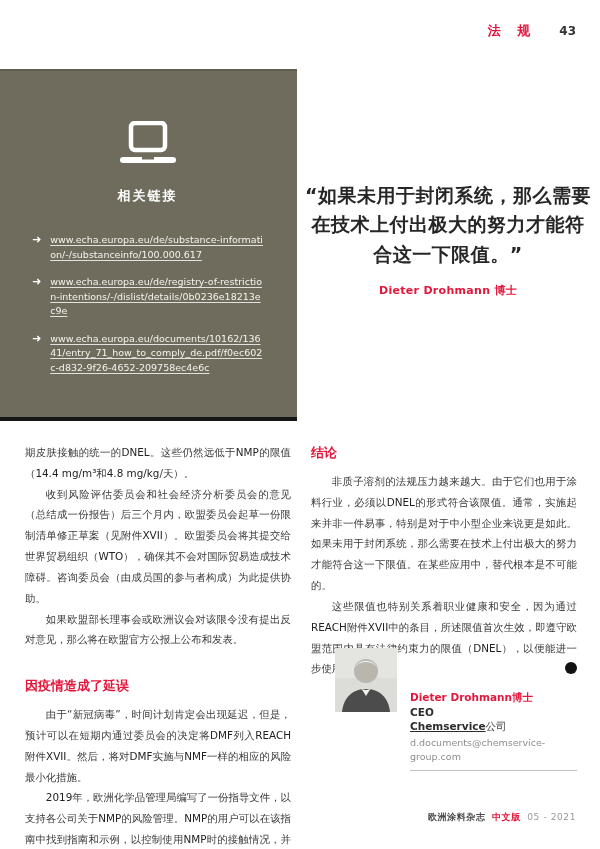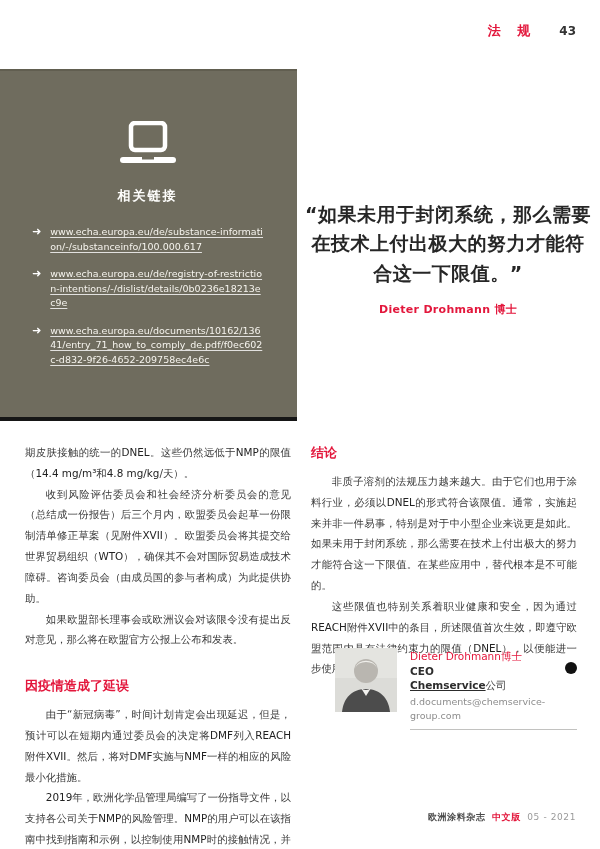--- a/index.html
+++ b/index.html
@@ -15,51 +15,51 @@
   .section-label { color:#e3173c; font-weight:bold; font-size:13px; letter-spacing:6px; }
   .page-number { color:#333; font-size:12px; font-weight:600; }
 
   
   .links-box {
     position:absolute; left:0; top:69px; width:297px; height:352px;
     background:#6f6c5e; border-top:2px solid #615e50; border-bottom:4px solid #161616;
     padding:50px 34px 0 32px; color:#fff;
   }
   .laptop-wrap { text-align:center; margin-bottom:14px; }
-  .links-title { text-align:center; font-size:13px; font-weight:bold; letter-spacing:2px; margin-bottom:20px; color:#fdfdfb; }
+  .links-title { text-align:center; font-size:13px; font-weight:bold; letter-spacing:2px; margin-bottom:28px; color:#fdfdfb; }
   .link-item { display:flex; gap:9px; margin-bottom:13px; align-items:flex-start; }
   .link-arrow { flex:none; font-size:11px; line-height:14px; color:#fff; }
   .link-text {
     font-size:9.5px; line-height:14.5px; color:#f6f4ee; word-break:break-all;
     text-decoration:underline; text-underline-offset:2px; text-decoration-color:rgba(255,255,255,.8);
   }
 
   
-  .quote-block { position:absolute; left:302px; top:200px; width:292px; text-align:center; }
+  .quote-block { position:absolute; left:302px; top:181px; width:292px; text-align:center; }
   .quote-text { font-size:19px; font-weight:bold; color:#262626; line-height:1.55; letter-spacing:0.5px; }
   .quote-attribution { margin-top:14px; color:#e3173c; font-weight:bold; font-size:11px; letter-spacing:0.3px; }
 
   
   .main { position:absolute; left:25px; top:442px; width:552px; display:flex; gap:20px; }
   .col { width:266px; }
   .body-p { font-size:10.4px; line-height:2.0; color:#3a3a3a; text-align:justify; position:relative; }
   .body-p.indent { text-indent:2em; }
   .body-p .b { font-weight:normal; color:#222; }
   .col-heading { color:#e3173c; font-size:13px; font-weight:bold; margin:27px 0 9px 0; }
   .col-heading:first-child { margin-top:2px; }
   .end-marker {
     position:absolute; right:0; bottom:5px; width:12px; height:12px; border-radius:50%;
     background:#111; color:#fff; font-size:9px; line-height:11px; text-align:center; font-weight:bold;
   }
 
   
   .bio { display:flex; gap:13px; margin-top:34px; margin-left:25px; width:242px; }
   .bio-photo { flex:none; width:62px; height:64px; background:#d8d8d4; overflow:hidden; }
   .bio-text { font-size:10.5px; line-height:14.5px; color:#333; padding-top:1px; }
-  .bio-name { color:#e3173c; font-weight:normal; }
+  .bio-name { color:#e3173c; font-weight:bold;margin-top:41px; }
   .bio-role { font-weight:bold; color:#2c2c2c; }
   .bio-company-bold { font-weight:bold; color:#2c2c2c;text-decoration:underline; }
   .bio-company-suffix { color:#444; }
   .bio-email { display:inline-block; color:#8d8d8d; font-size:9.5px; padding:2px 6px 5px 0; border-bottom:1px solid #c2c2c0; }
 
   
   .page-footer { position:absolute; right:24px; top:811px; font-size:9px; letter-spacing:0.6px; }
   .footer-magazine { color:#4a4a4a; font-weight:bold;margin-left:34px; }
   .footer-edition { color:#e3173c; font-weight:bold; margin:0 3px; }
   .footer-issue { color:#9a9a9a; }

